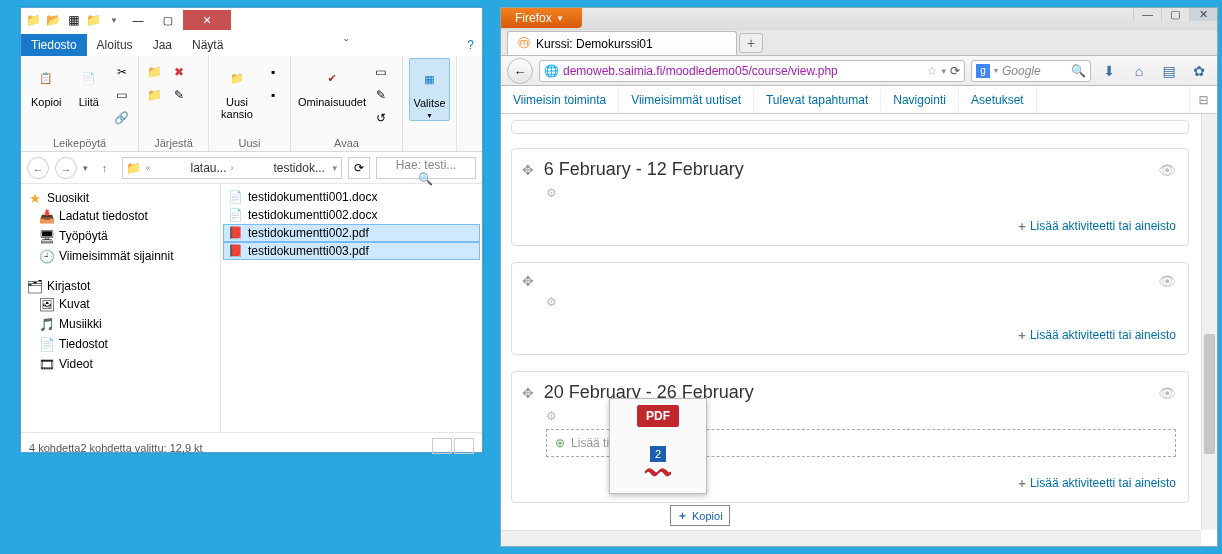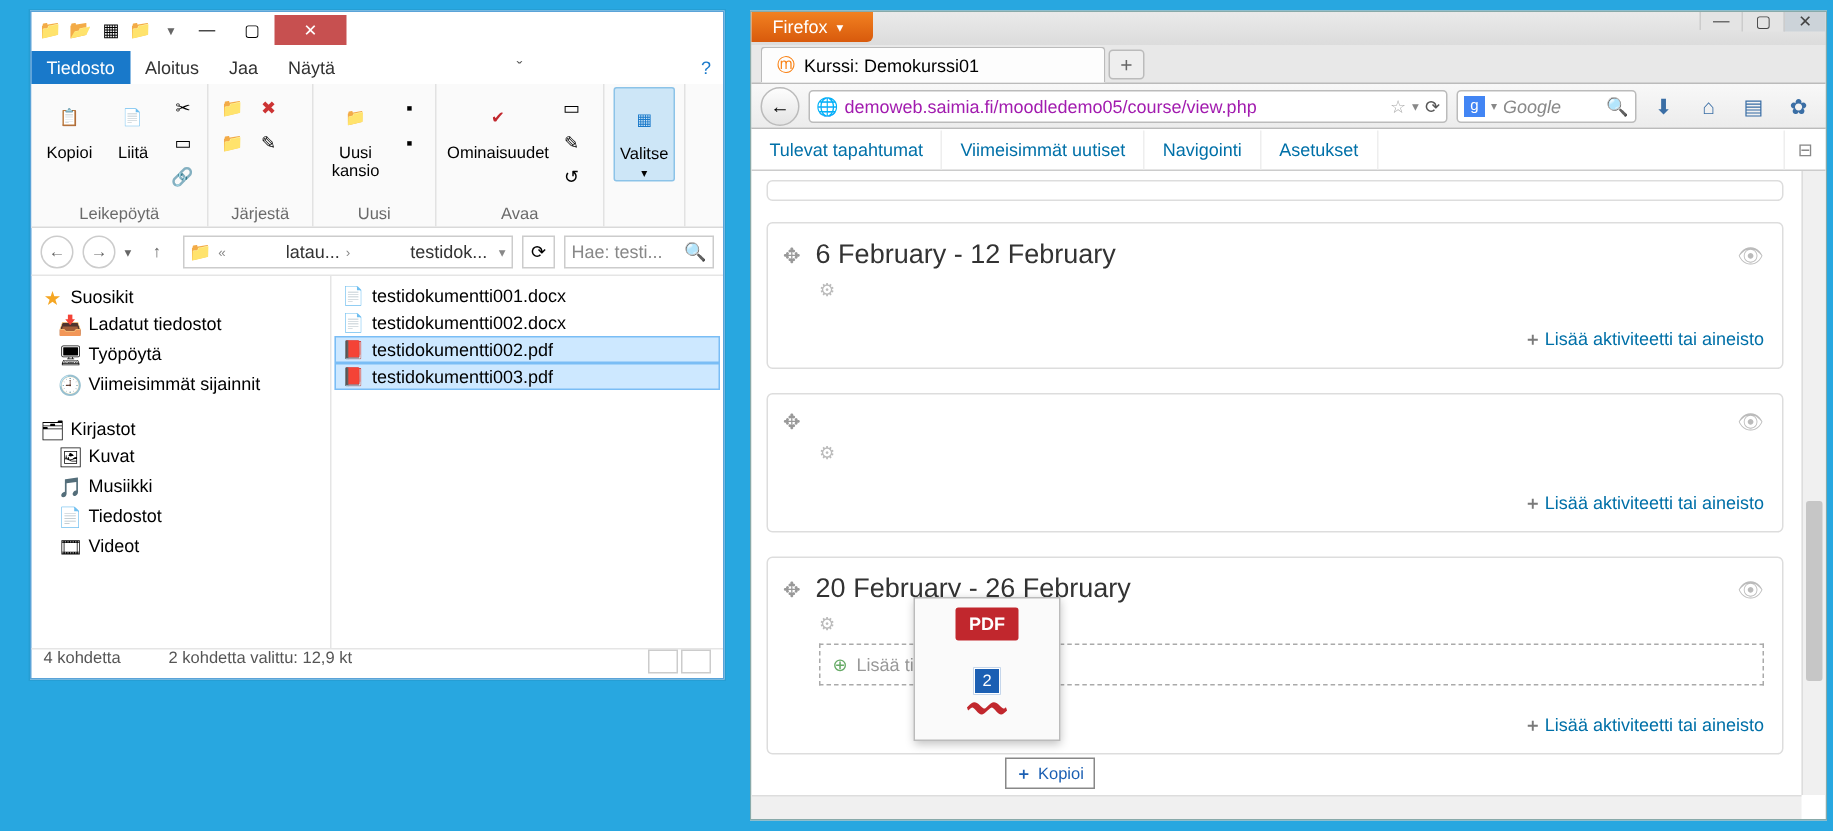--- a/index.html
+++ b/index.html
@@ -27,32 +27,32 @@
 .rsmall-col { display: flex; flex-direction: column; gap: 3px; padding-top:4px;}
 .rsmall { width: 20px; height: 20px; display:flex; align-items:center; justify-content:center; font-size:12px;}
 .r-valitse { background:#cde6f7; border:1px solid #8cc3e8; border-radius:2px;}
 
 .ex-nav { height: 32px; display: flex; align-items: center; padding: 0 6px; gap: 6px; border-bottom: 1px solid #e5e5e5; }
 .navbtn { width: 22px; height: 22px; border: 1px solid #ccc; border-radius: 11px; display:flex;align-items:center;justify-content:center; font-size:11px; color:#666; }
 .addr { flex: 1; height: 22px; border: 1px solid #ccc; display: flex; align-items: center; font-size: 12px; padding: 0 4px; gap:4px;}
 .addr .seg { color:#333;margin-left:36px; }
 .addr .chev { color:#888; font-size:9px; }
 .refresh { width:22px; height:22px; border:1px solid #ccc; display:flex;align-items:center;justify-content:center; font-size:12px;}
-.searchbox { width: 100px; height:22px; border:1px solid #ccc; display:flex; align-items:center; padding:0 4px; font-size:12px; color:#888; justify-content:space-between;}
+.searchbox { width: 100px; height:22px; border:1px solid #ccc; display:flex; align-items:center; padding:0 4px; font-size:12px; color:#888; justify-content:space-between;flex-direction:column;}
 
 .ex-body { display: flex; height: 248px; }
 .ex-tree { width: 200px; border-right: 1px solid #e5e5e5; padding: 6px 4px; font-size: 12px; overflow:hidden; }
 .tree-item { display: flex; align-items: center; gap: 4px; padding: 2px 2px 2px 14px; }
 .tree-head { font-weight: normal; padding-left: 2px; display:flex; align-items:center; gap:4px;}
 .tree-ico { width:16px; height:16px; display:flex; align-items:center; justify-content:center; font-size:13px;}
 .ex-files { flex:1; padding: 4px 2px; font-size:12px; }
 .file-row { display:flex; align-items:center; gap:4px; padding:1px 4px; height:18px; border:1px solid transparent;}
 .file-row.sel { background:#cde8ff; border:1px solid #7abdf5; }
 .file-ico { width:16px; height:16px; display:flex;align-items:center;justify-content:center; font-size:12px;}
-.ex-status { height:22px; border-top:1px solid #e5e5e5; display:flex; align-items:flex-start; font-size:11px; color:#555; padding:0 8px; gap:32px;}
+.ex-status { height:22px; border-top:1px solid #e5e5e5; display:flex; align-items:flex-end; font-size:11px; color:#555; padding:0 8px; gap:0;}
 .ex-status .viewbtns{ margin-left:auto; display:flex; gap:2px;}
 .ex-status .vb{ width:20px;height:16px;border:1px solid #ccc; }
 
 
 .firefox { position:absolute; left:500px; top:7px; width:718px; height:540px; background:#fff; border:1px solid #8aa; }
 .ff-top { height:22px; background:linear-gradient(#eaeaea,#dcdcdc); display:flex; align-items:flex-start; }
 .ff-menu { background:linear-gradient(#f28121,#d85a0c); color:#fff; font-size:12px; padding:3px 20px 3px 14px; border-radius:0 0 4px 0; display:flex; align-items:center; gap:6px;}
 .ff-top-spacer{ flex:1; }
 .ff-wbtn { width:28px; display:flex; align-items:center; justify-content:center; font-size:11px; color:#444; background:#e4e4e4; border-left:1px solid #ccc;}
 .ff-wbtn.close{ background:#ccd3d9;}
@@ -316,22 +316,23 @@
       <span style="font-style:italic;">Google</span>
       <span style="margin-left:auto;">🔍</span>
     </div>
     <div class="ff-tbtn">⬇</div>
     <div class="ff-tbtn">⌂</div>
     <div class="ff-tbtn">▤</div>
     <div class="ff-tbtn">✿</div>
   </div>
 
   <div class="ff-navtabs">
+    <div class="ff-ntab">Viimeisin toiminta</div>
+    <div class="ff-ntab">Viimeisimmät uutiset</div>
     <div class="ff-ntab">Tulevat tapahtumat</div>
-    <div class="ff-ntab">Viimeisimmät uutiset</div>
     <div class="ff-ntab">Navigointi</div>
     <div class="ff-ntab">Asetukset</div>
     <div class="ff-collapse">⊟</div>
   </div>
 
   <div class="ff-content">
     <div class="section-top"></div>
 
     <div class="section">
       <div class="sec-head">

